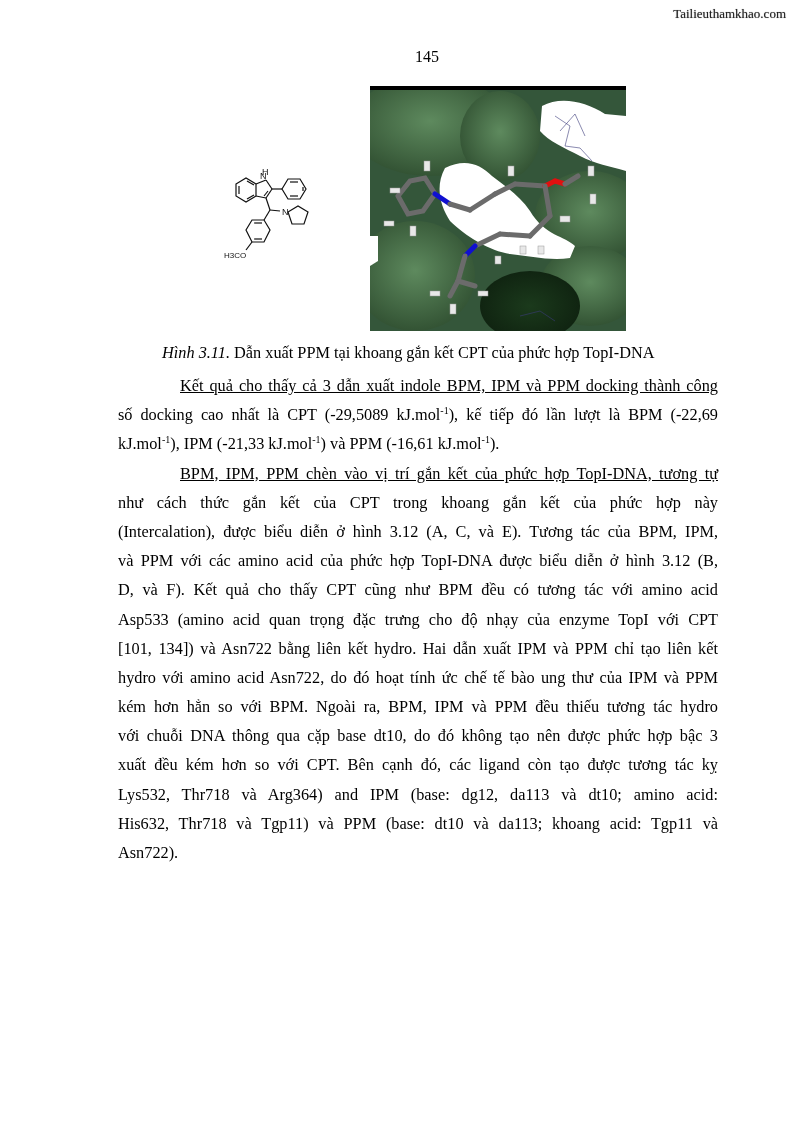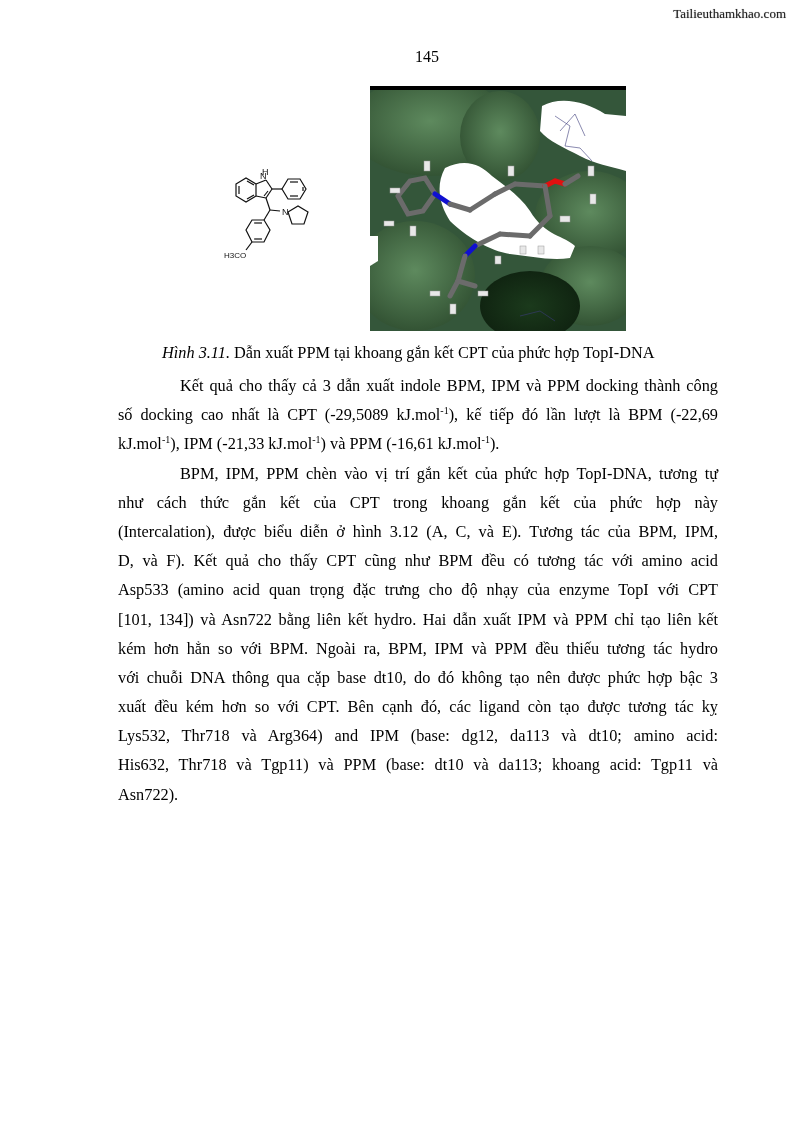--- a/index.html
+++ b/index.html
@@ -32,21 +32,21 @@
   .caption i { }
   .body-text {
     position: absolute; top: 371px; left: 118px; width: 600px;
     font-size: 16.3px; line-height: 29.2px;
   }
   .line {
     display: block; height: 29.2px; white-space: nowrap; text-align: justify;
     text-align-last: justify;
   }
   .line.last { text-align-last: left; }
-  .line.indent { padding-left: 62px; }
+  .line.indent { padding-left: 62px; text-decoration: underline; }
   sup { font-size: 10px; vertical-align: super; line-height: 0; }
 </style>
 </head>
 <body>
 
 <div class="watermark">Tailieuthamkhao.com</div>
 <div class="page-number">145</div>
 
 <div class="figure-row">
 
@@ -163,22 +163,24 @@
 
 <div class="body-text">
 
   <span class="line indent">Kết quả cho thấy cả 3 dẫn xuất indole BPM, IPM và PPM docking thành công</span>
   <span class="line"><span>số docking cao nhất là CPT (-29,5089 kJ.mol</span><sup>-1</sup><span>), kế tiếp đó lần lượt là BPM (-22,69</span></span>
   <span class="line last"><span>kJ.mol</span><sup>-1</sup><span>), IPM (-21,33 kJ.mol</span><sup>-1</sup><span>) và PPM (-16,61 kJ.mol</span><sup>-1</sup><span>).</span></span>
 
   <span class="line indent">BPM, IPM, PPM chèn vào vị trí gắn kết của phức hợp TopI-DNA, tương tự</span>
   <span class="line">như cách thức gắn kết của CPT trong khoang gắn kết của phức hợp này</span>
   <span class="line">(Intercalation), được biểu diễn ở hình 3.12 (A, C, và E). Tương tác của BPM, IPM,</span>
+  <span class="line">và PPM với các amino acid của phức hợp TopI-DNA được biểu diễn ở hình 3.12 (B,</span>
   <span class="line">D, và F). Kết quả cho thấy CPT cũng như BPM đều có tương tác với amino acid</span>
   <span class="line">Asp533 (amino acid quan trọng đặc trưng cho độ nhạy của enzyme TopI với CPT</span>
   <span class="line">[101, 134]) và Asn722 bằng liên kết hydro. Hai dẫn xuất IPM và PPM chỉ tạo liên kết</span>
+  <span class="line">hydro với amino acid Asn722, do đó hoạt tính ức chế tế bào ung thư của IPM và PPM</span>
   <span class="line">kém hơn hẳn so với BPM. Ngoài ra, BPM, IPM và PPM đều thiếu tương tác hydro</span>
   <span class="line">với chuỗi DNA thông qua cặp base dt10, do đó không tạo nên được phức hợp bậc 3</span>
   <span class="line">xuất đều kém hơn so với CPT. Bên cạnh đó, các ligand còn tạo được tương tác kỵ</span>
   <span class="line">Lys532, Thr718 và Arg364) and IPM (base: dg12, da113 và dt10; amino acid:</span>
   <span class="line">His632, Thr718 và Tgp11) và PPM (base: dt10 và da113; khoang acid: Tgp11 và</span>
   <span class="line last">Asn722).</span>
 </div>
 
 </body></html>

